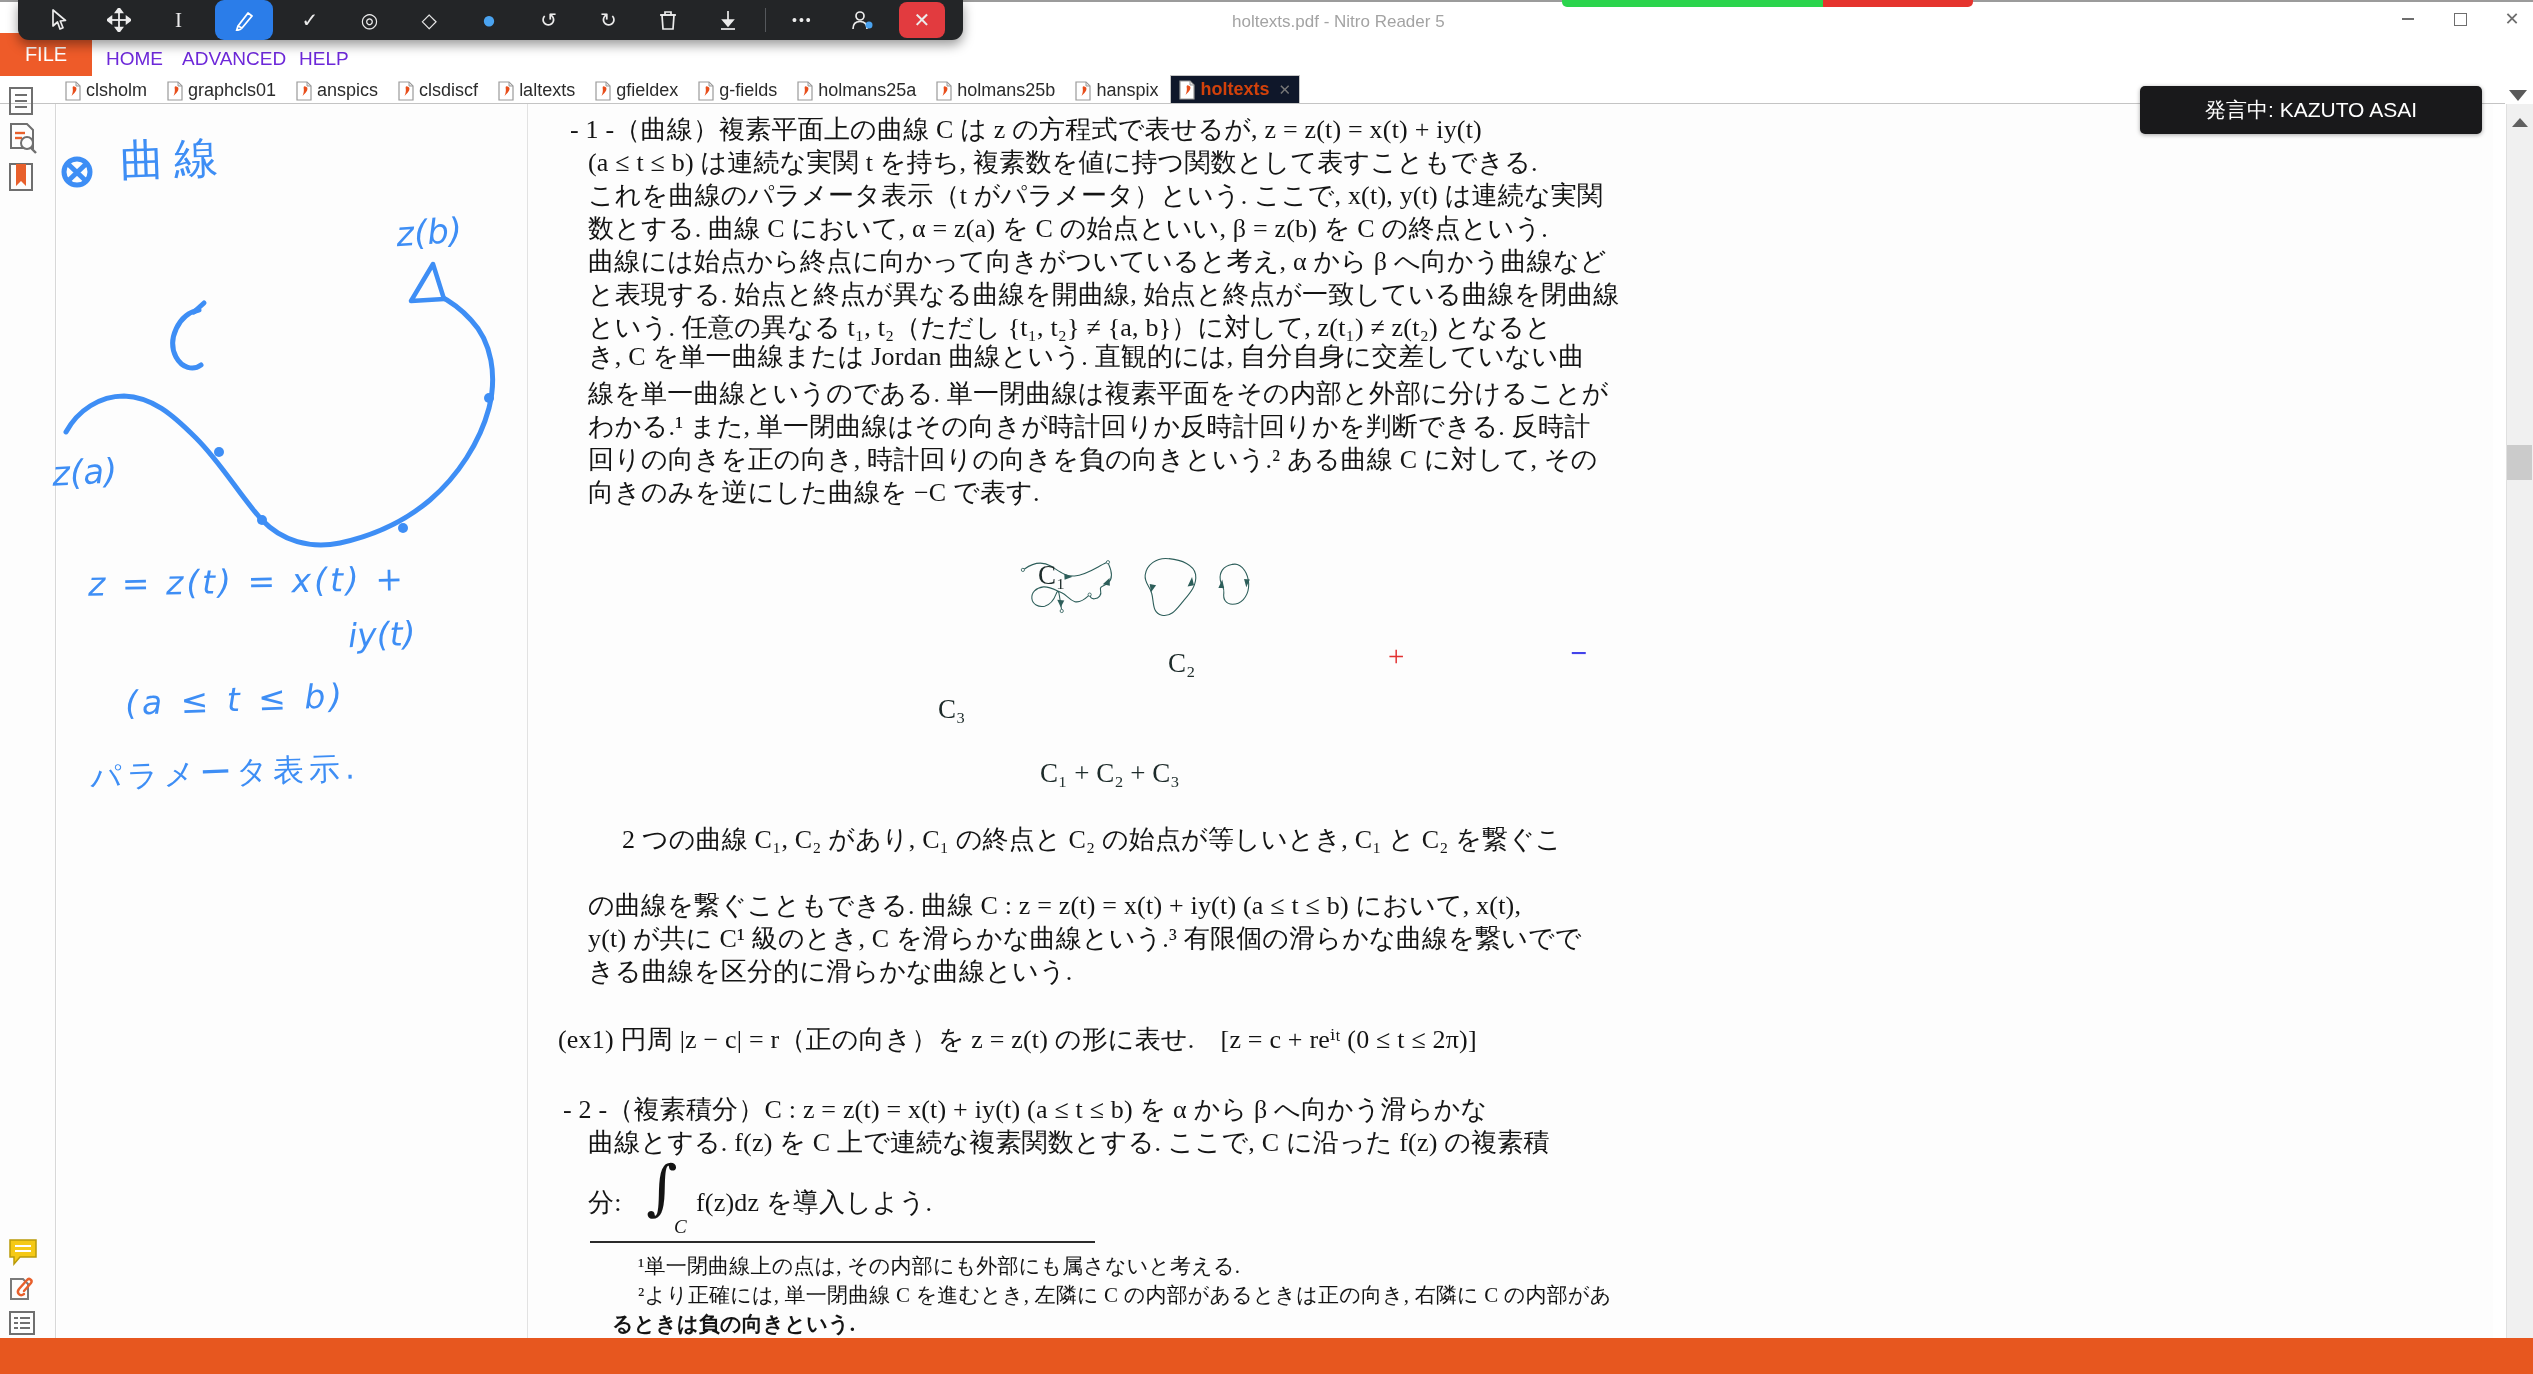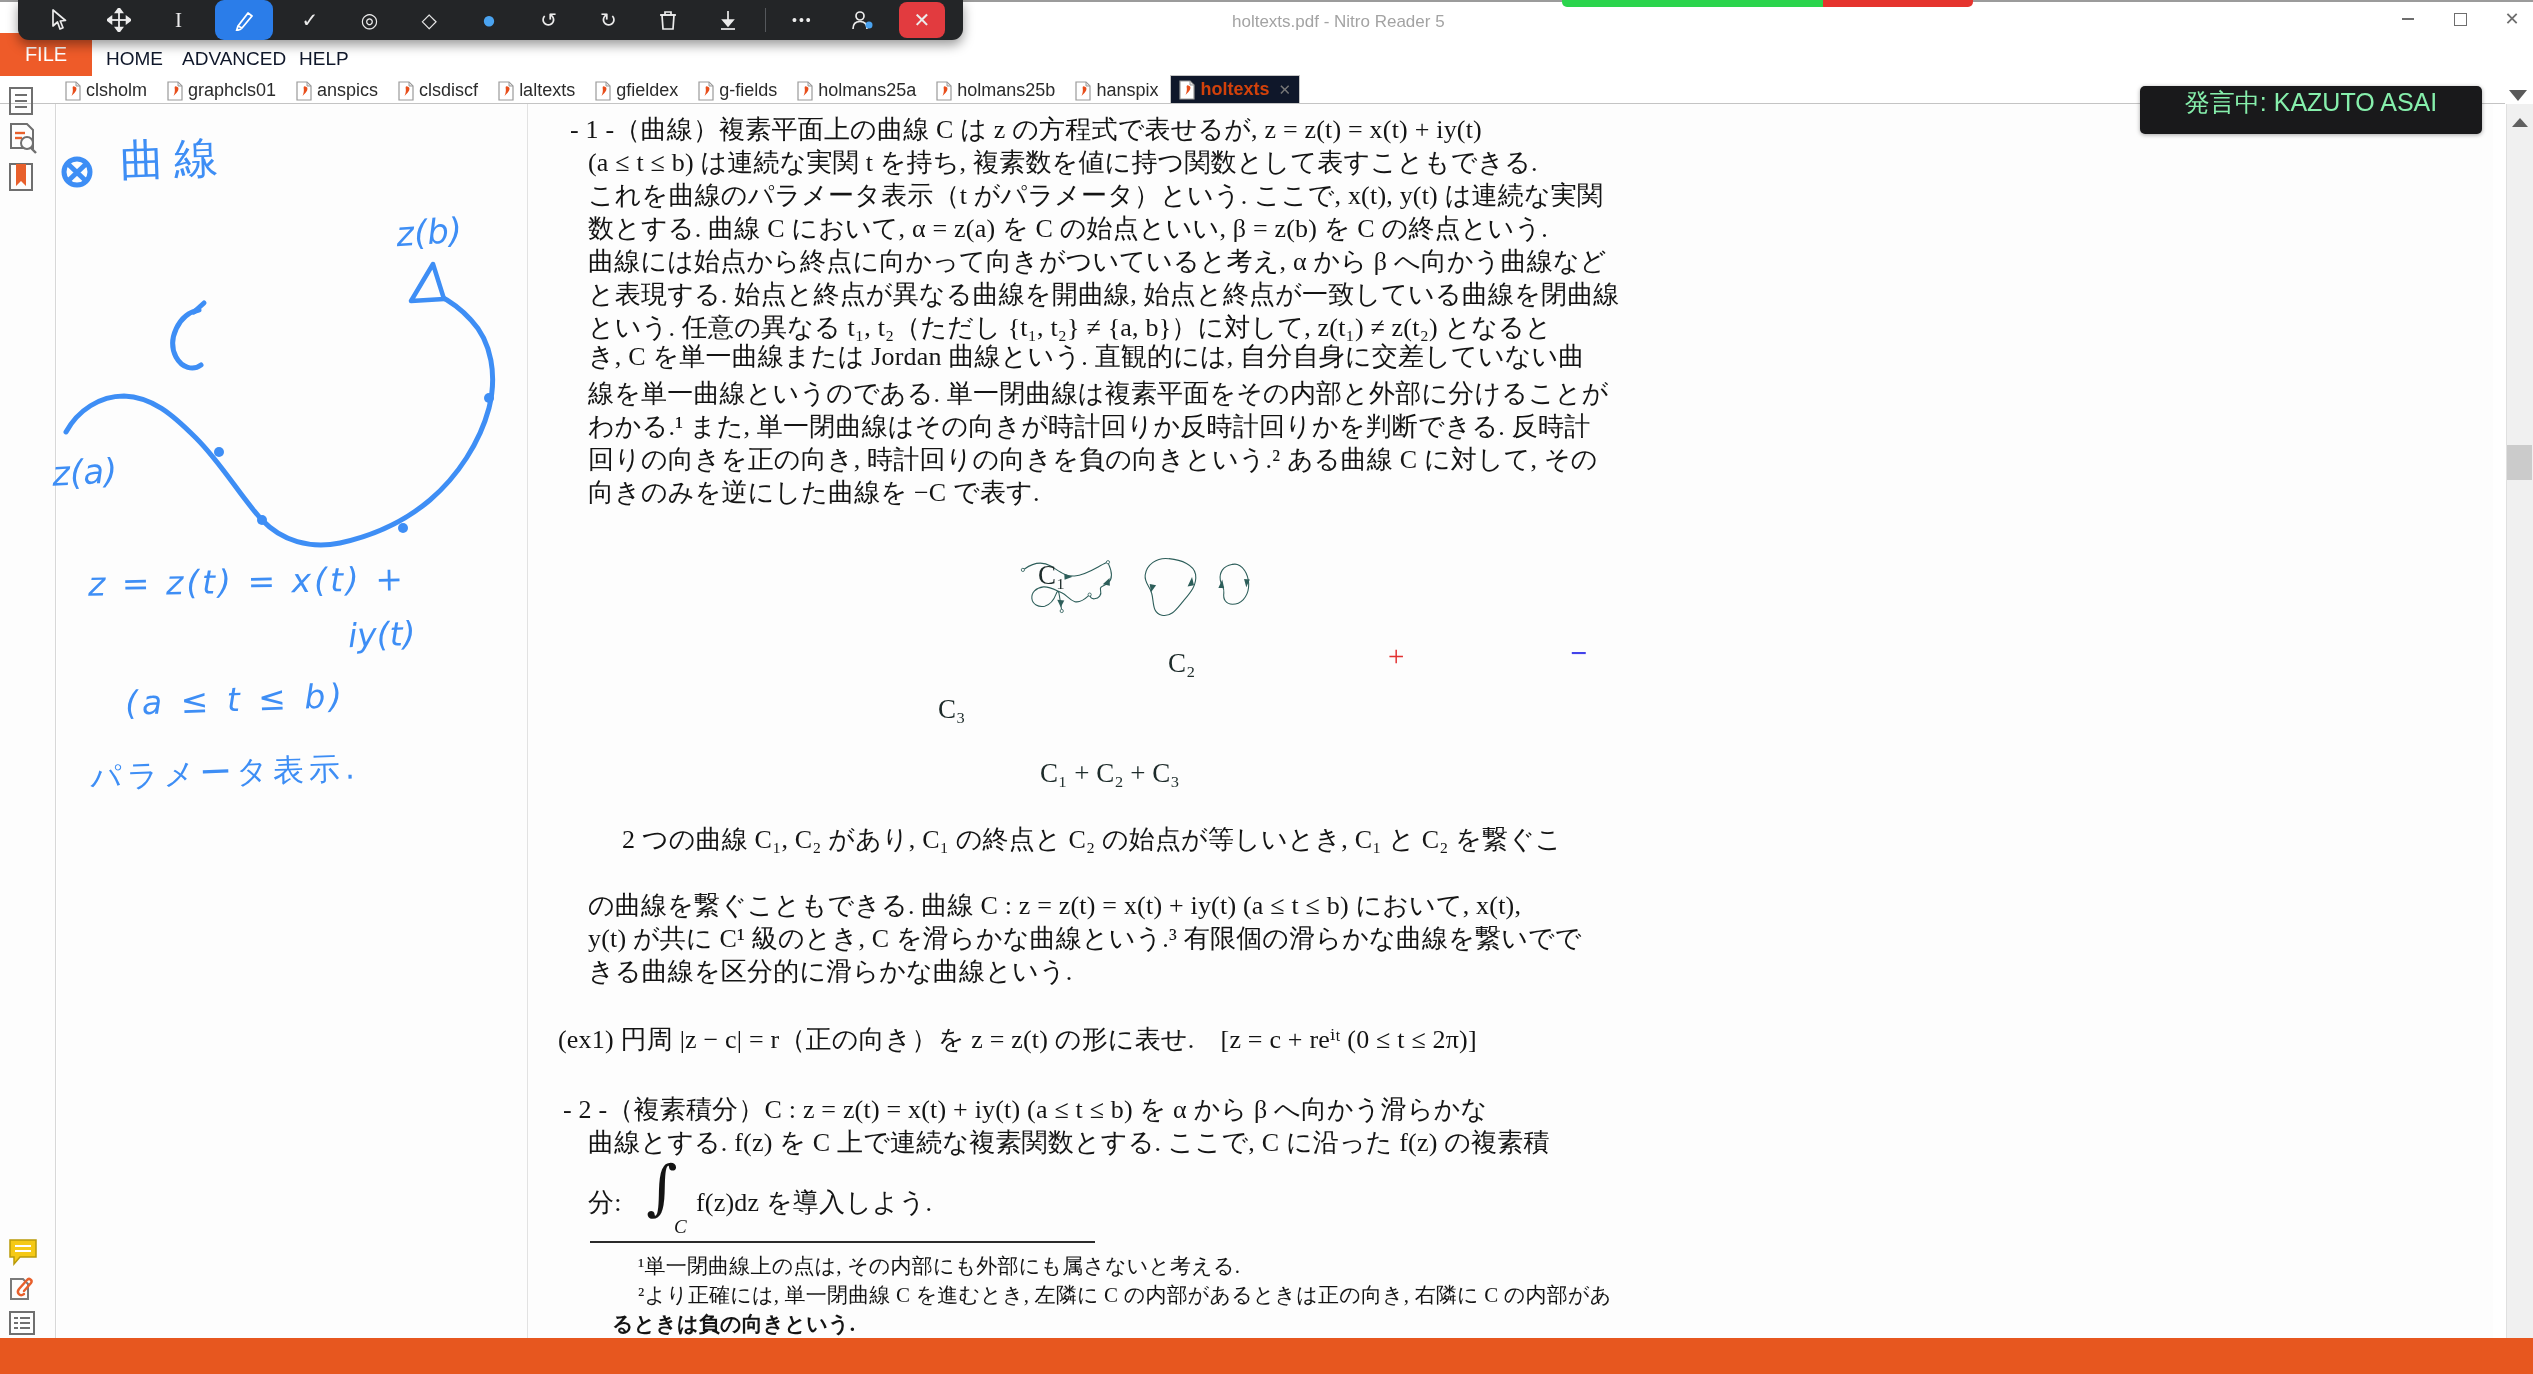--- a/index.html
+++ b/index.html
@@ -30,21 +30,21 @@
   .tool svg { display:block; }
   .tool-pen { background:#2b7de9; border-radius:9px; width:58px; }
   .tool-close { background:#e23b3f; border-radius:8px; width:46px; height:36px; }
   .tool-dot { color:#4aa3f0; font-size:24px; }
   .tool-sep { width:1px; height:24px; background:#55585c; }
   .tool-text { font-family:"Liberation Serif", serif; font-size:21px; }
 
   
   .file-btn { position:absolute; left:0; top:33px; width:92px; height:43px; background:#ee5b29;
     color:#fff; font-size:20px; display:flex; align-items:center; justify-content:center; }
-  .menu-item { position:absolute; top:48px; font-size:19px; color:#0f172a; }
+  .menu-item { position:absolute; top:48px; font-size:19px; color:#6d28d9; }
 
   
   .tabbar { position:absolute; left:57px; top:76px; height:28px; display:flex; align-items:flex-end; gap:4px; }
   .tab { height:27px; display:flex; align-items:center; gap:5px; padding:0 8px; font-size:18px;
     color:#2b2b2b; white-space:nowrap; }
   .tab .pdfico { width:16px; height:20px; }
   .tab.active { background:#0f172a; border:1px solid #c6c6c6; border-bottom:1px solid #fff; height:29px;
     font-weight:bold; color:#d2410a; }
   .tab-close { color:#777; font-size:15px; margin-left:4px; font-weight:normal; }
   .tabline { position:absolute; left:0; top:103px; width:2505px; height:1px; background:#c4c4c4; }
@@ -71,22 +71,22 @@
   .figlabel { position:absolute; font-family:"Liberation Serif","DejaVu Serif",serif; font-size:27px; color:#1d2b2a; }
   .fig-plus { color:#e23030; font-size:29px; }
   .fig-minus { color:#4343ea; font-size:30px; font-weight:bold; }
 
   
   .ink { position:absolute; color:#3e8ef5; font-family:"DejaVu Sans",sans-serif; white-space:nowrap; }
   .ink-math { font-style:italic; }
 
   
   .badge { position:absolute; left:2140px; top:86px; width:342px; height:48px; background:#19191b;
-    border-radius:5px; display:flex; justify-content:center; color:#86efac;
-    font-size:25px; z-index:60; box-shadow:0 1px 4px rgba(0,0,0,.35); }
+    border-radius:5px; display:flex; align-items:center; justify-content:center; color:#ffffff;
+    font-size:21px; z-index:60; box-shadow:0 1px 4px rgba(0,0,0,.35); }
 
   
   .scrollbar { position:absolute; left:2506px; top:104px; width:27px; height:1234px; background:#f0f0f0;
     border-left:1px solid #e0e0e0; }
   .scroll-up { position:absolute; left:2512px; top:118px; width:0; height:0;
     border-left:8px solid transparent; border-right:8px solid transparent; border-bottom:9px solid #606060; }
   .scroll-thumb { position:absolute; left:2507px; top:445px; width:25px; height:35px; background:#cbcbcb; }
 
   
   .statusbar { position:absolute; left:0; top:1338px; width:2533px; height:36px; background:#e7571f; z-index:40; }

